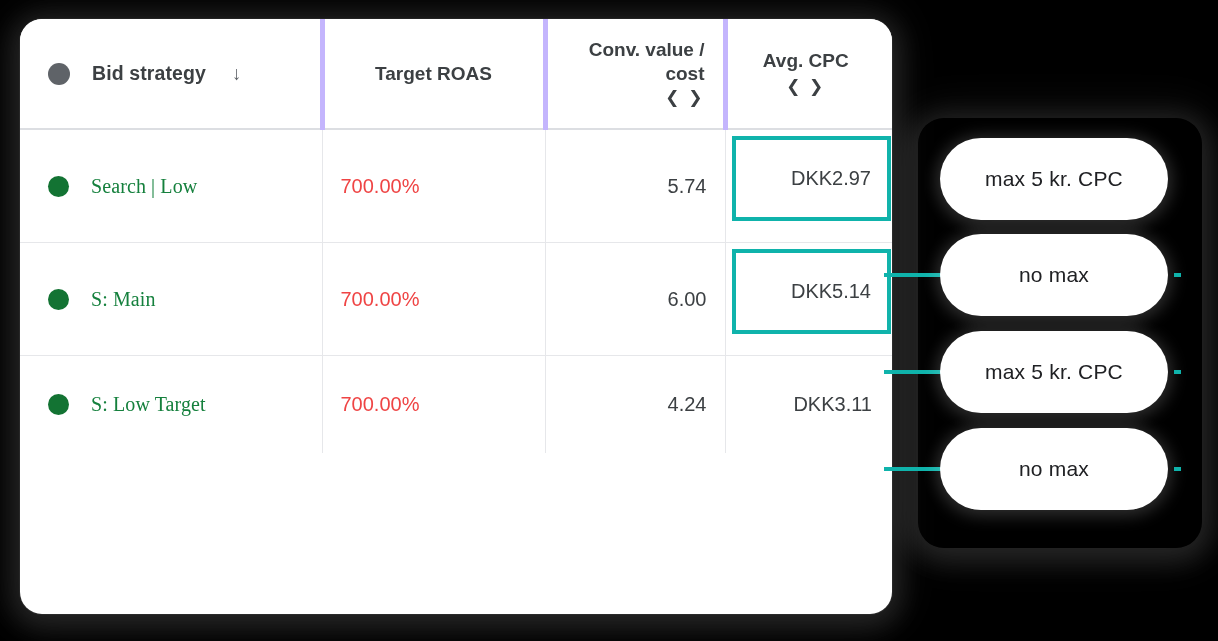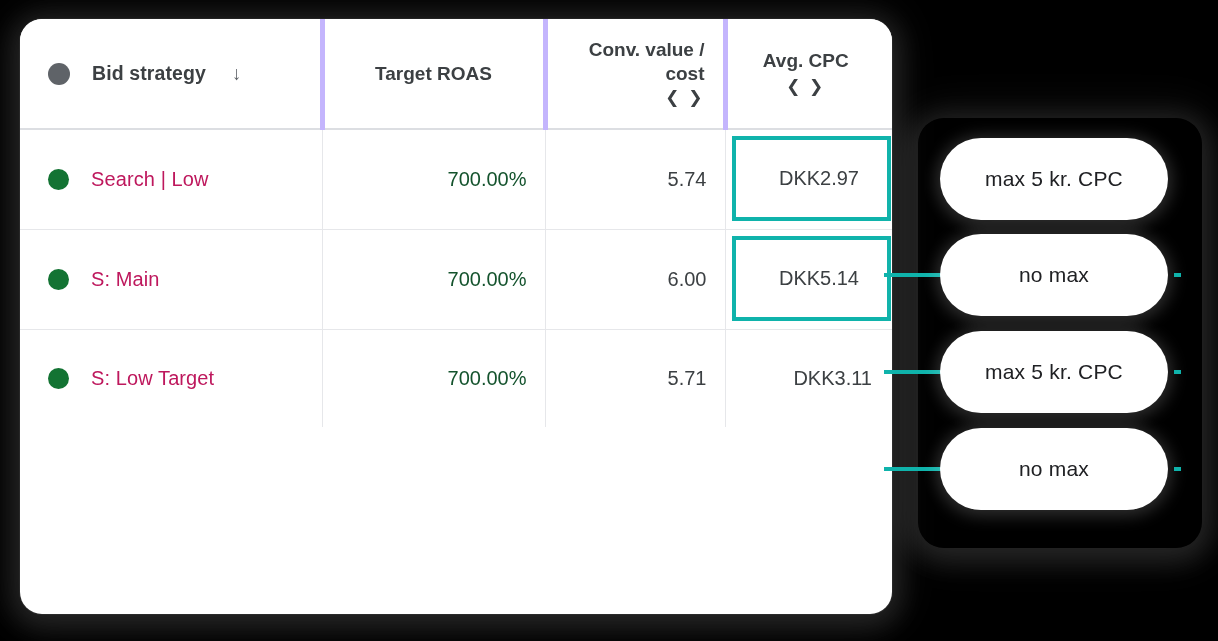--- a/index.html
+++ b/index.html
@@ -135,50 +135,51 @@
     gap: 22px;
     padding-left: 10px;
   }
   .status-dot {
     width: 21px; height: 21px;
     border-radius: 50%;
     background: #137333;
     flex: 0 0 auto;
   }
   .bid-link {
-    color: #be185d;
+    color: #15803d;
     font-size: 20px;
     letter-spacing: .1px;
     text-decoration: none;
     cursor: pointer;
-  }
-
-  .td-center { text-align: right; color: #14532d; margin-top: 13px; }
+    font-family: Liberation Serif, serif;
+  }
+
+  .td-center { text-align: left; color: #ef4444; margin-top: 13px; }
   .td-right  { text-align: right; color: #3c4043; }
 
   
   td.td-cpc {
     padding: 0;
     position: relative;
   }
   .cpc-inner {
     height: 97px;
     display: flex;
     align-items: center;
     justify-content: flex-end;
     padding-right: 20px;
     font-size: 20px;
     color: #3c4043;
     box-sizing: border-box;
   }
   .cpc-inner.boxed {
-    margin: 6px 1px 8px 6px;
+    margin: 6px 1px 21px 6px;
     height: 85px;
     border: 4px solid #0fb3ab;
-    padding-right: 28px;
+    padding-right: 16px;
     box-sizing: border-box;
   }
 
   
   #callout-panel {
     position: absolute;
     left: 918px;
     top: 118px;
     width: 284px;
     height: 430px;
@@ -308,21 +309,21 @@
         </tr>
 
         <tr>
           <td>
             <div class="cell-bid">
               <span class="status-dot"></span>
               <a class="bid-link" href="#">S: Low Target</a>
             </div>
           </td>
           <td class="td-center">700.00%</td>
-          <td class="td-right">5.71</td>
+          <td class="td-right">4.24</td>
           <td class="td-cpc">
             <div class="cpc-inner">
               <span>DKK3.11</span>
             </div>
           </td>
         </tr>
 
       </tbody>
     </table>
   </div>

